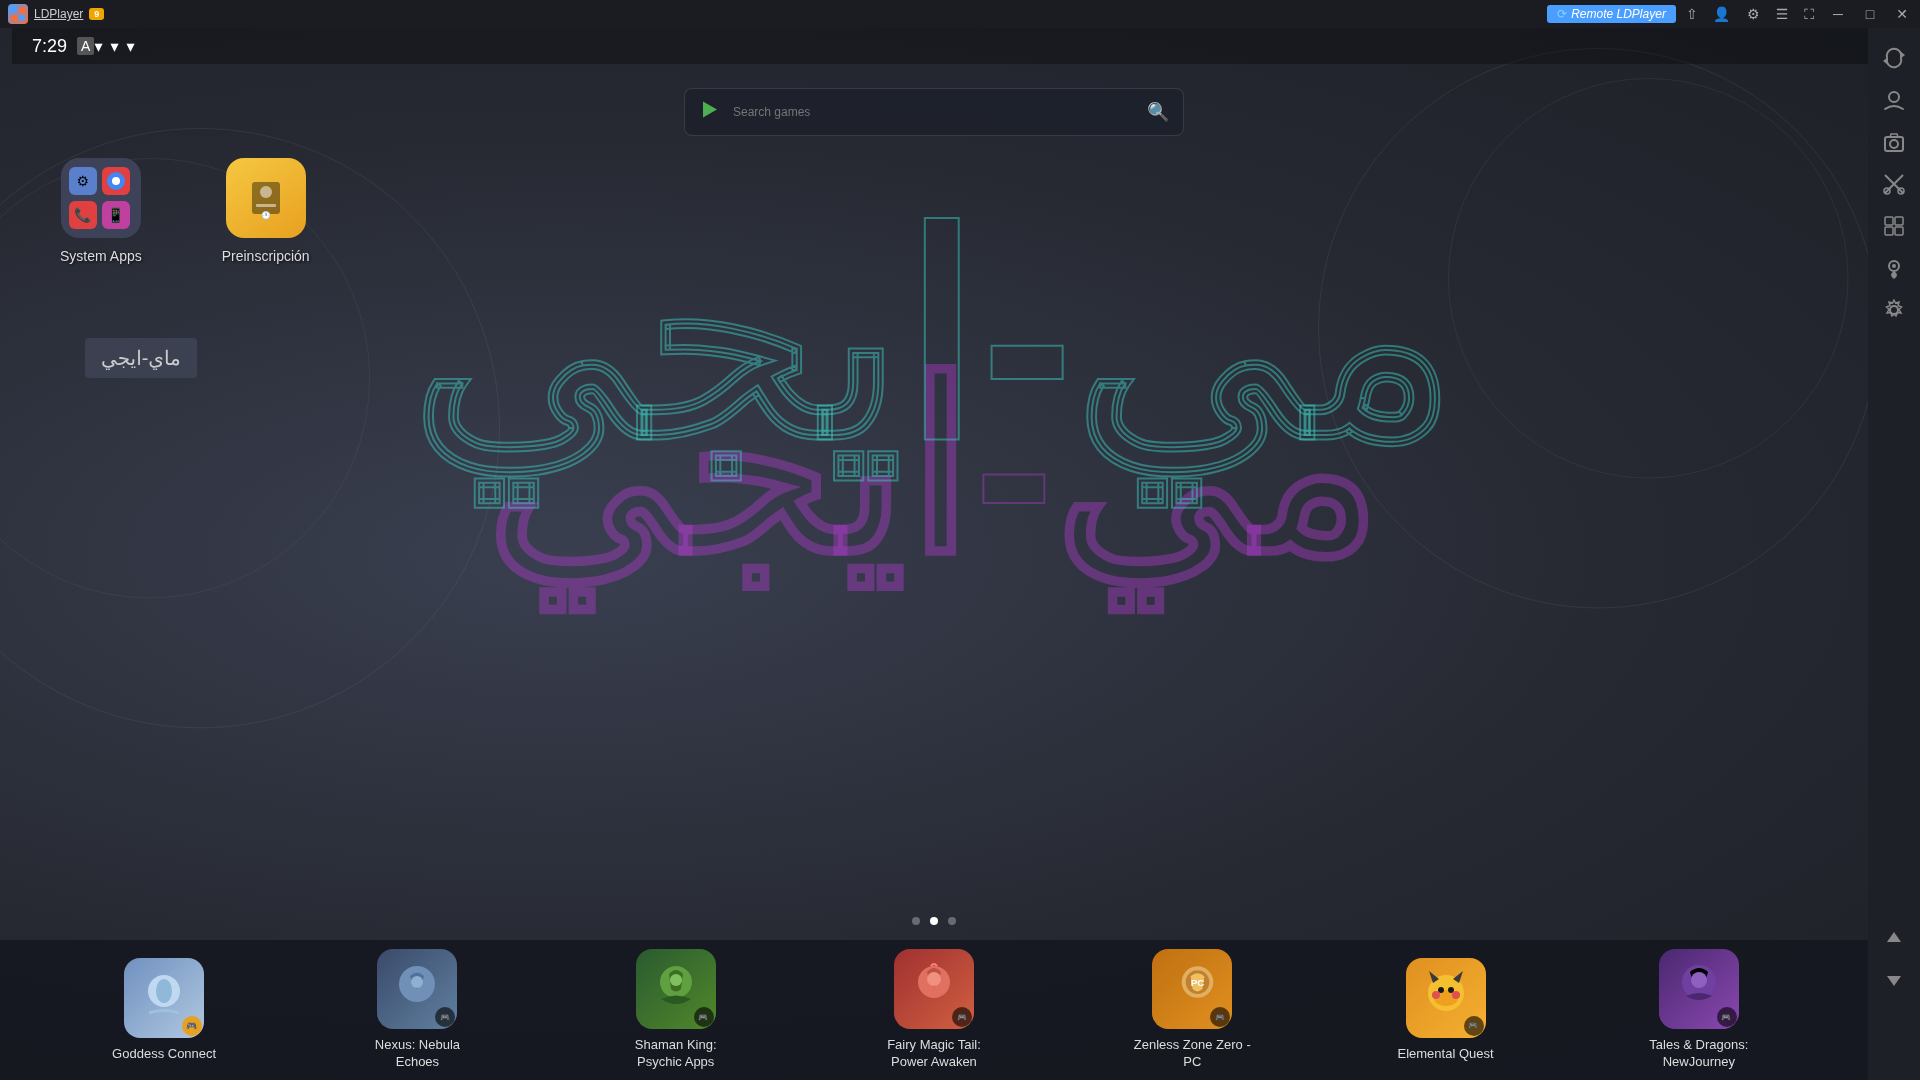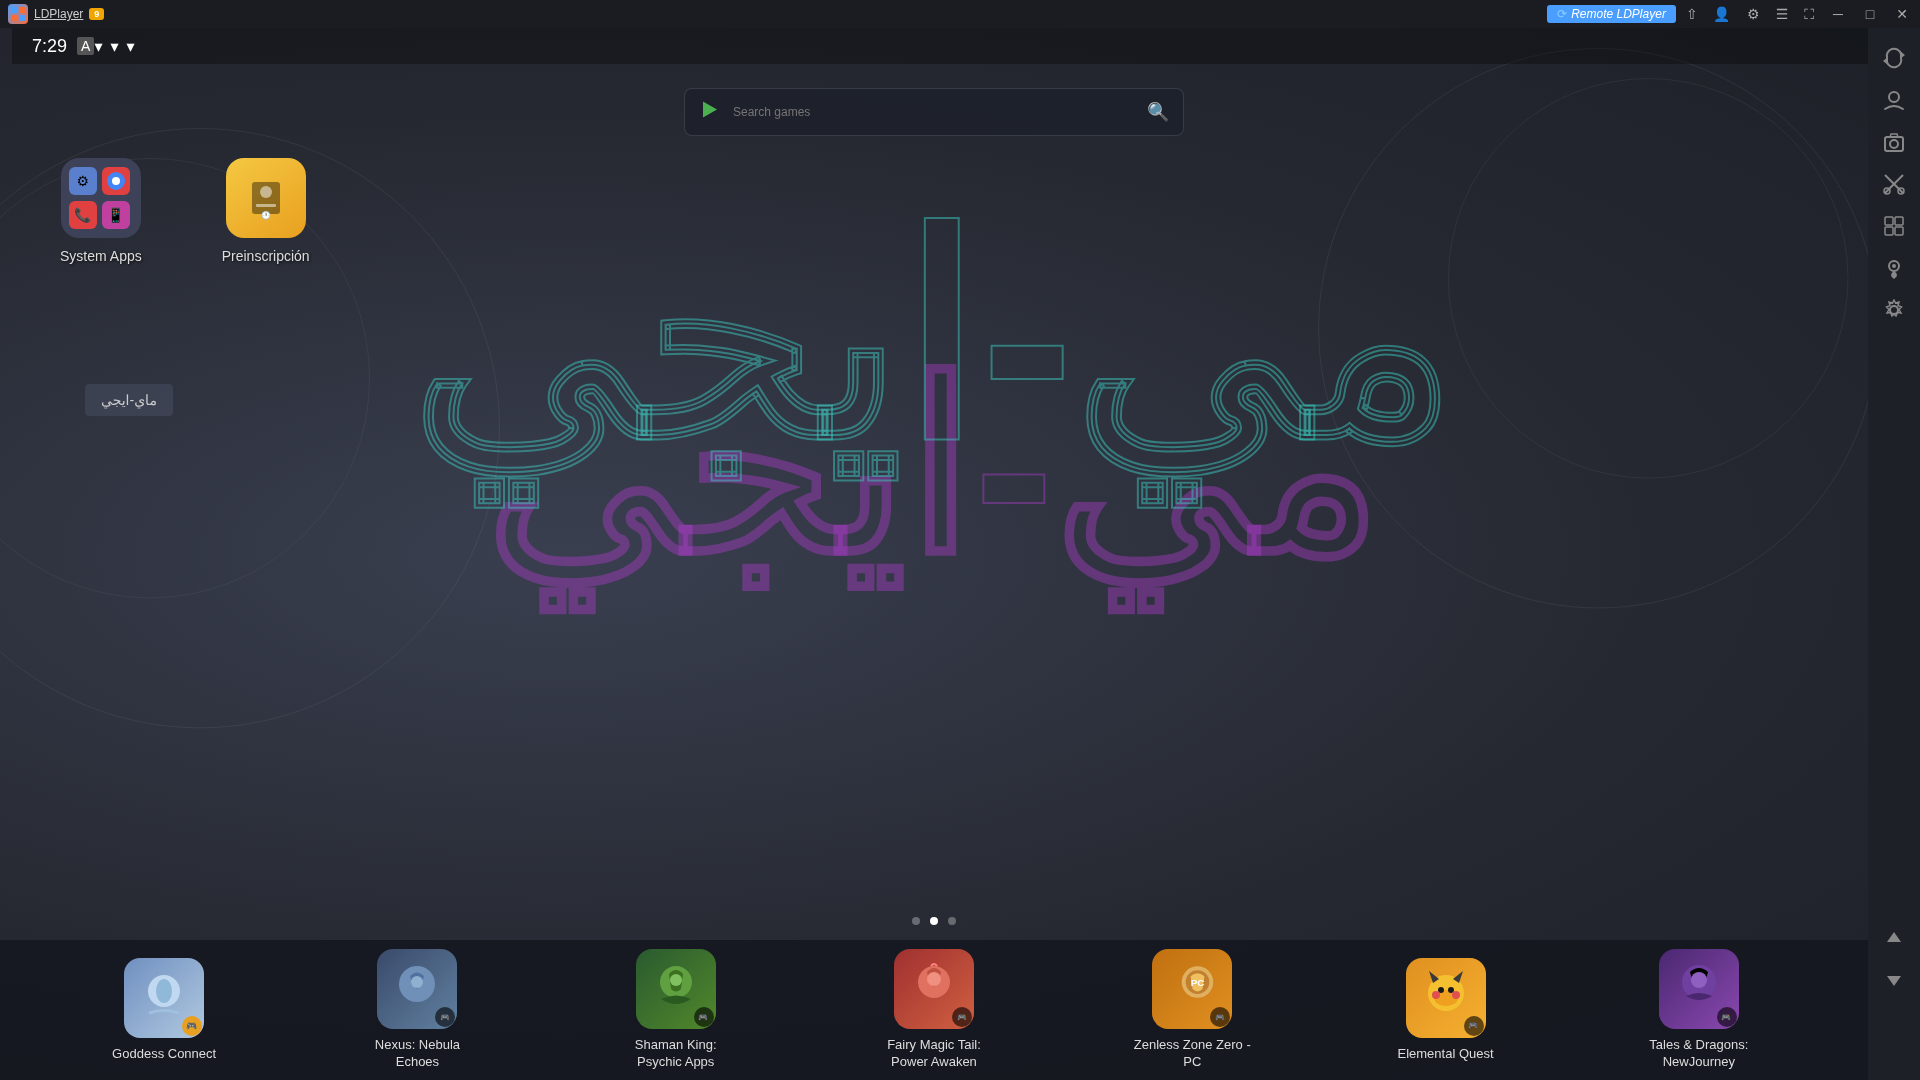--- a/index.html
+++ b/index.html
@@ -511,21 +511,21 @@
           <rect x="10" y="8" width="28" height="32" rx="3" fill="rgba(0,0,0,0.4)"></rect>
           <circle cx="24" cy="18" r="6" fill="rgba(255,255,255,0.5)"></circle>
           <rect x="14" y="30" width="20" height="3" rx="1" fill="rgba(255,255,255,0.5)"></rect>
           <text x="24" y="44" text-anchor="middle" fill="white" font-size="8">🕐</text>
         </svg>
       </div>
       <span class="app-label">Preinscripción</span>
     </div>
   </div>
 
-  <div id="bg-small-arabic" style="position:absolute;top:310px;left:85px;background:rgba(70,75,95,0.6);color:#ccc;font-size:14px;padding:8px 16px;border-radius:4px;z-index:10;margin-top:46px;">ماي-ايجي</div>
+  <div id="bg-small-arabic" style="position:absolute;top:310px;left:85px;background:rgba(70,75,95,0.6);color:#ccc;font-size:20px;padding:8px 16px;border-radius:4px;z-index:10;">ماي-ايجي</div>
 
   <div id="dots-indicator" style="position:absolute;bottom:155px;left:50%;transform:translateX(-50%);display:flex;gap:10px;z-index:20;">
     <div class="dot"></div>
     <div class="dot active"></div>
     <div class="dot"></div>
   </div>
 
   <div id="bottom-dock">
 
     <div class="dock-app">

